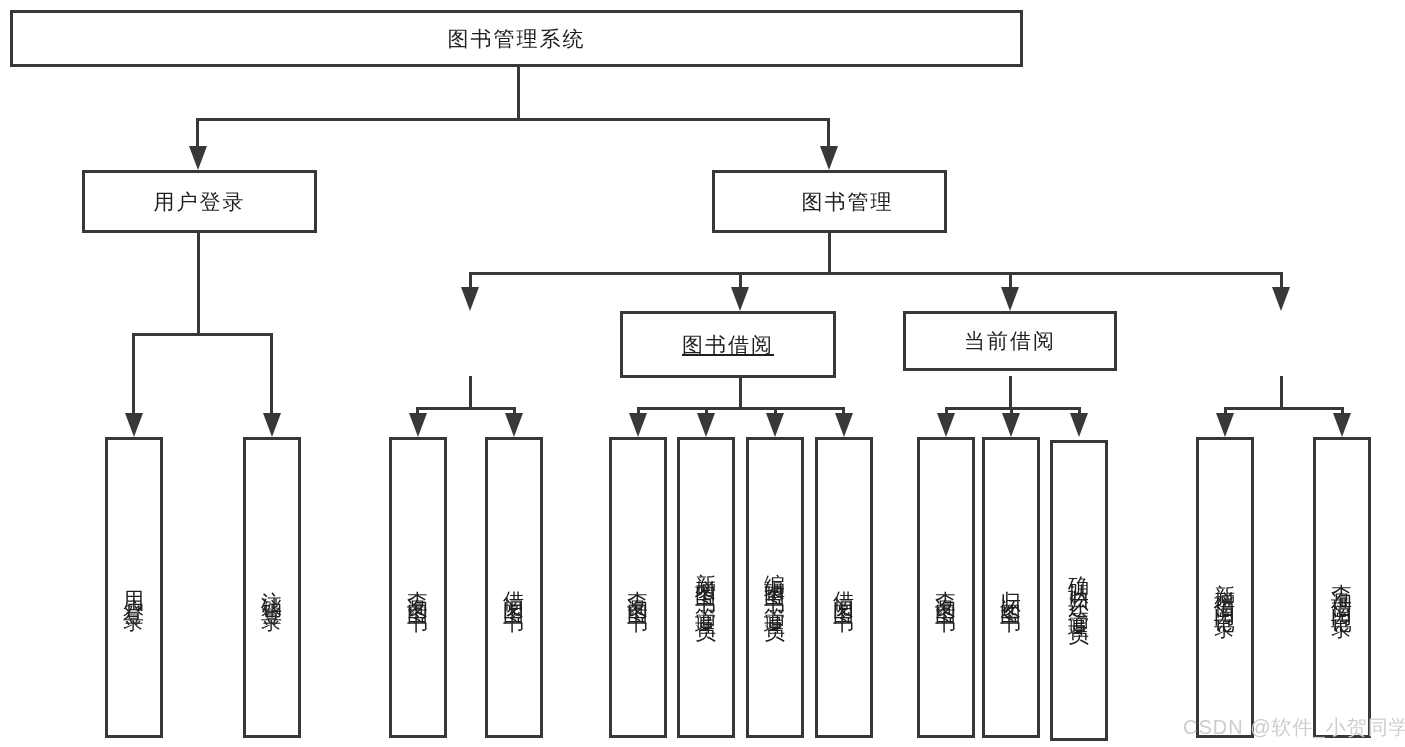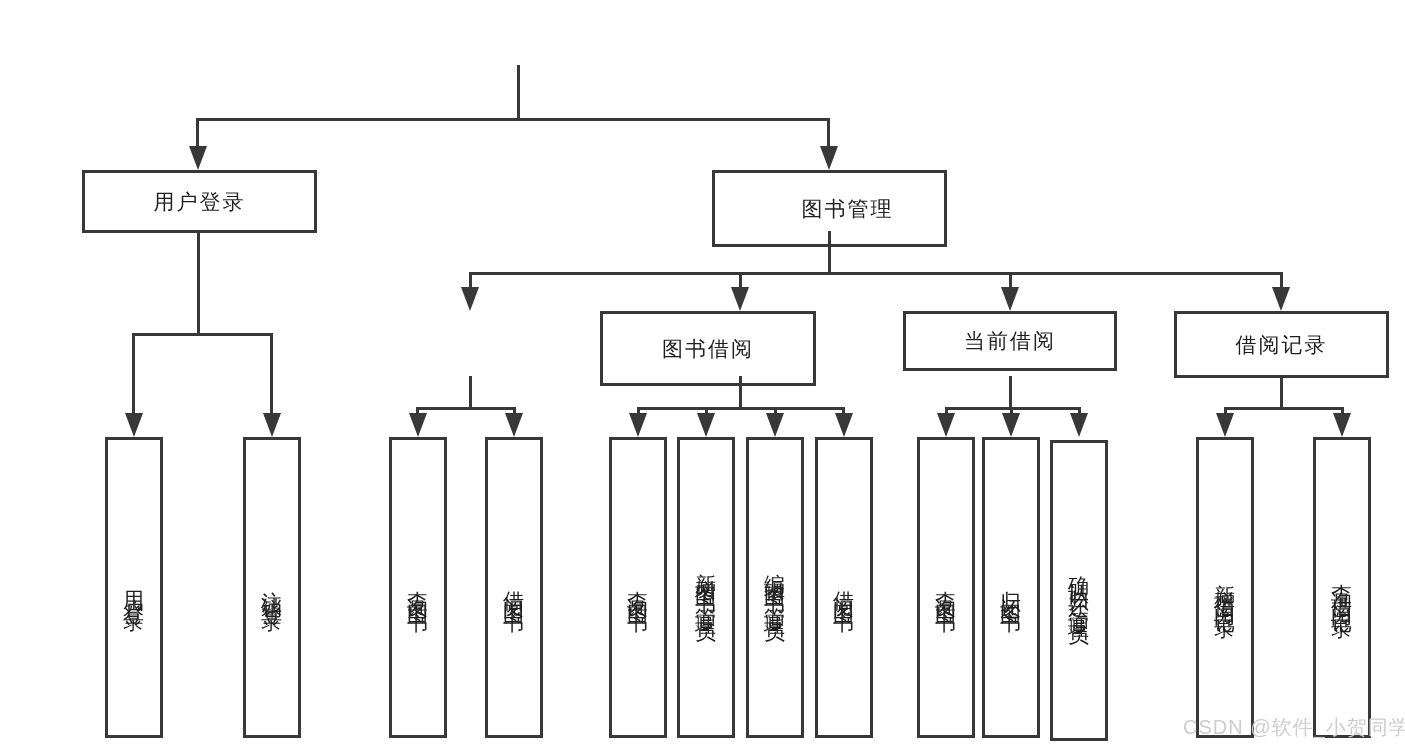--- a/index.html
+++ b/index.html
@@ -51,52 +51,52 @@
     letter-spacing: 1px;
     z-index: 10;
     white-space: nowrap;
   }
 </style>
 </head>
 <body>
 
 <div class="canvas">
 
+  <div class="box" style="left:10px; top:10px; width:1013px; height:57px;">图书管理系统</div>
 
   <div class="vline" style="left:517px; top:65px; height:55px;"></div>
   <div class="hline" style="left:196px; top:118px; width:634px;"></div>
   <div class="vline" style="left:196px; top:118px; height:30px;"></div>
   <div class="vline" style="left:827px; top:118px; height:30px;"></div>
   <div class="arrow" style="left:189px; top:146px;"></div>
   <div class="arrow" style="left:820px; top:146px;"></div>
 
   <div class="box" style="left:82px; top:170px; width:235px; height:63px;">用户登录</div>
-  <div class="box" style="left:712px; top:170px; width:235px; height:77px;padding-left:36px;">图书管理</div>
+  <div class="box" style="left:712px; top:170px; width:235px; height:63px;padding-left:36px;">图书管理</div>
 
   <div class="vline" style="left:197px; top:231px; height:104px;"></div>
   <div class="hline" style="left:132px; top:333px; width:141px;"></div>
   <div class="vline" style="left:132px; top:333px; height:84px;"></div>
   <div class="vline" style="left:270px; top:333px; height:84px;"></div>
   <div class="arrow" style="left:125px; top:413px;"></div>
   <div class="arrow" style="left:263px; top:413px;"></div>
 
   <div class="vline" style="left:828px; top:231px; height:43px;"></div>
   <div class="hline" style="left:469px; top:272px; width:814px;"></div>
   <div class="vline" style="left:469px; top:272px; height:18px;"></div>
   <div class="vline" style="left:739px; top:272px; height:18px;"></div>
   <div class="vline" style="left:1009px; top:272px; height:18px;"></div>
   <div class="vline" style="left:1280px; top:272px; height:18px;"></div>
   <div class="arrow" style="left:461px; top:287px;"></div>
   <div class="arrow" style="left:731px; top:287px;"></div>
   <div class="arrow" style="left:1001px; top:287px;"></div>
   <div class="arrow" style="left:1272px; top:287px;"></div>
 
-  <div class="box" style="left:600px; top:311px; width:216px; height:75px;">图书借阅</div>
+  <div class="box" style="left:620px; top:311px; width:216px; height:67px;text-decoration:underline;">图书借阅</div>
   <div class="box" style="left:903px; top:311px; width:214px; height:60px;">当前借阅</div>
-  <div class="box" style="left:1174px; top:311px; width:215px; height:67px;">借阅记录</div>
 
   <div class="vline" style="left:469px; top:376px; height:33px;"></div>
   <div class="hline" style="left:416px; top:407px; width:100px;"></div>
   <div class="vline" style="left:416px; top:407px; height:10px;"></div>
   <div class="vline" style="left:513px; top:407px; height:10px;"></div>
   <div class="arrow" style="left:409px; top:413px;"></div>
   <div class="arrow" style="left:505px; top:413px;"></div>
 
   <div class="vline" style="left:739px; top:376px; height:33px;"></div>
   <div class="hline" style="left:637px; top:407px; width:207px;"></div>

